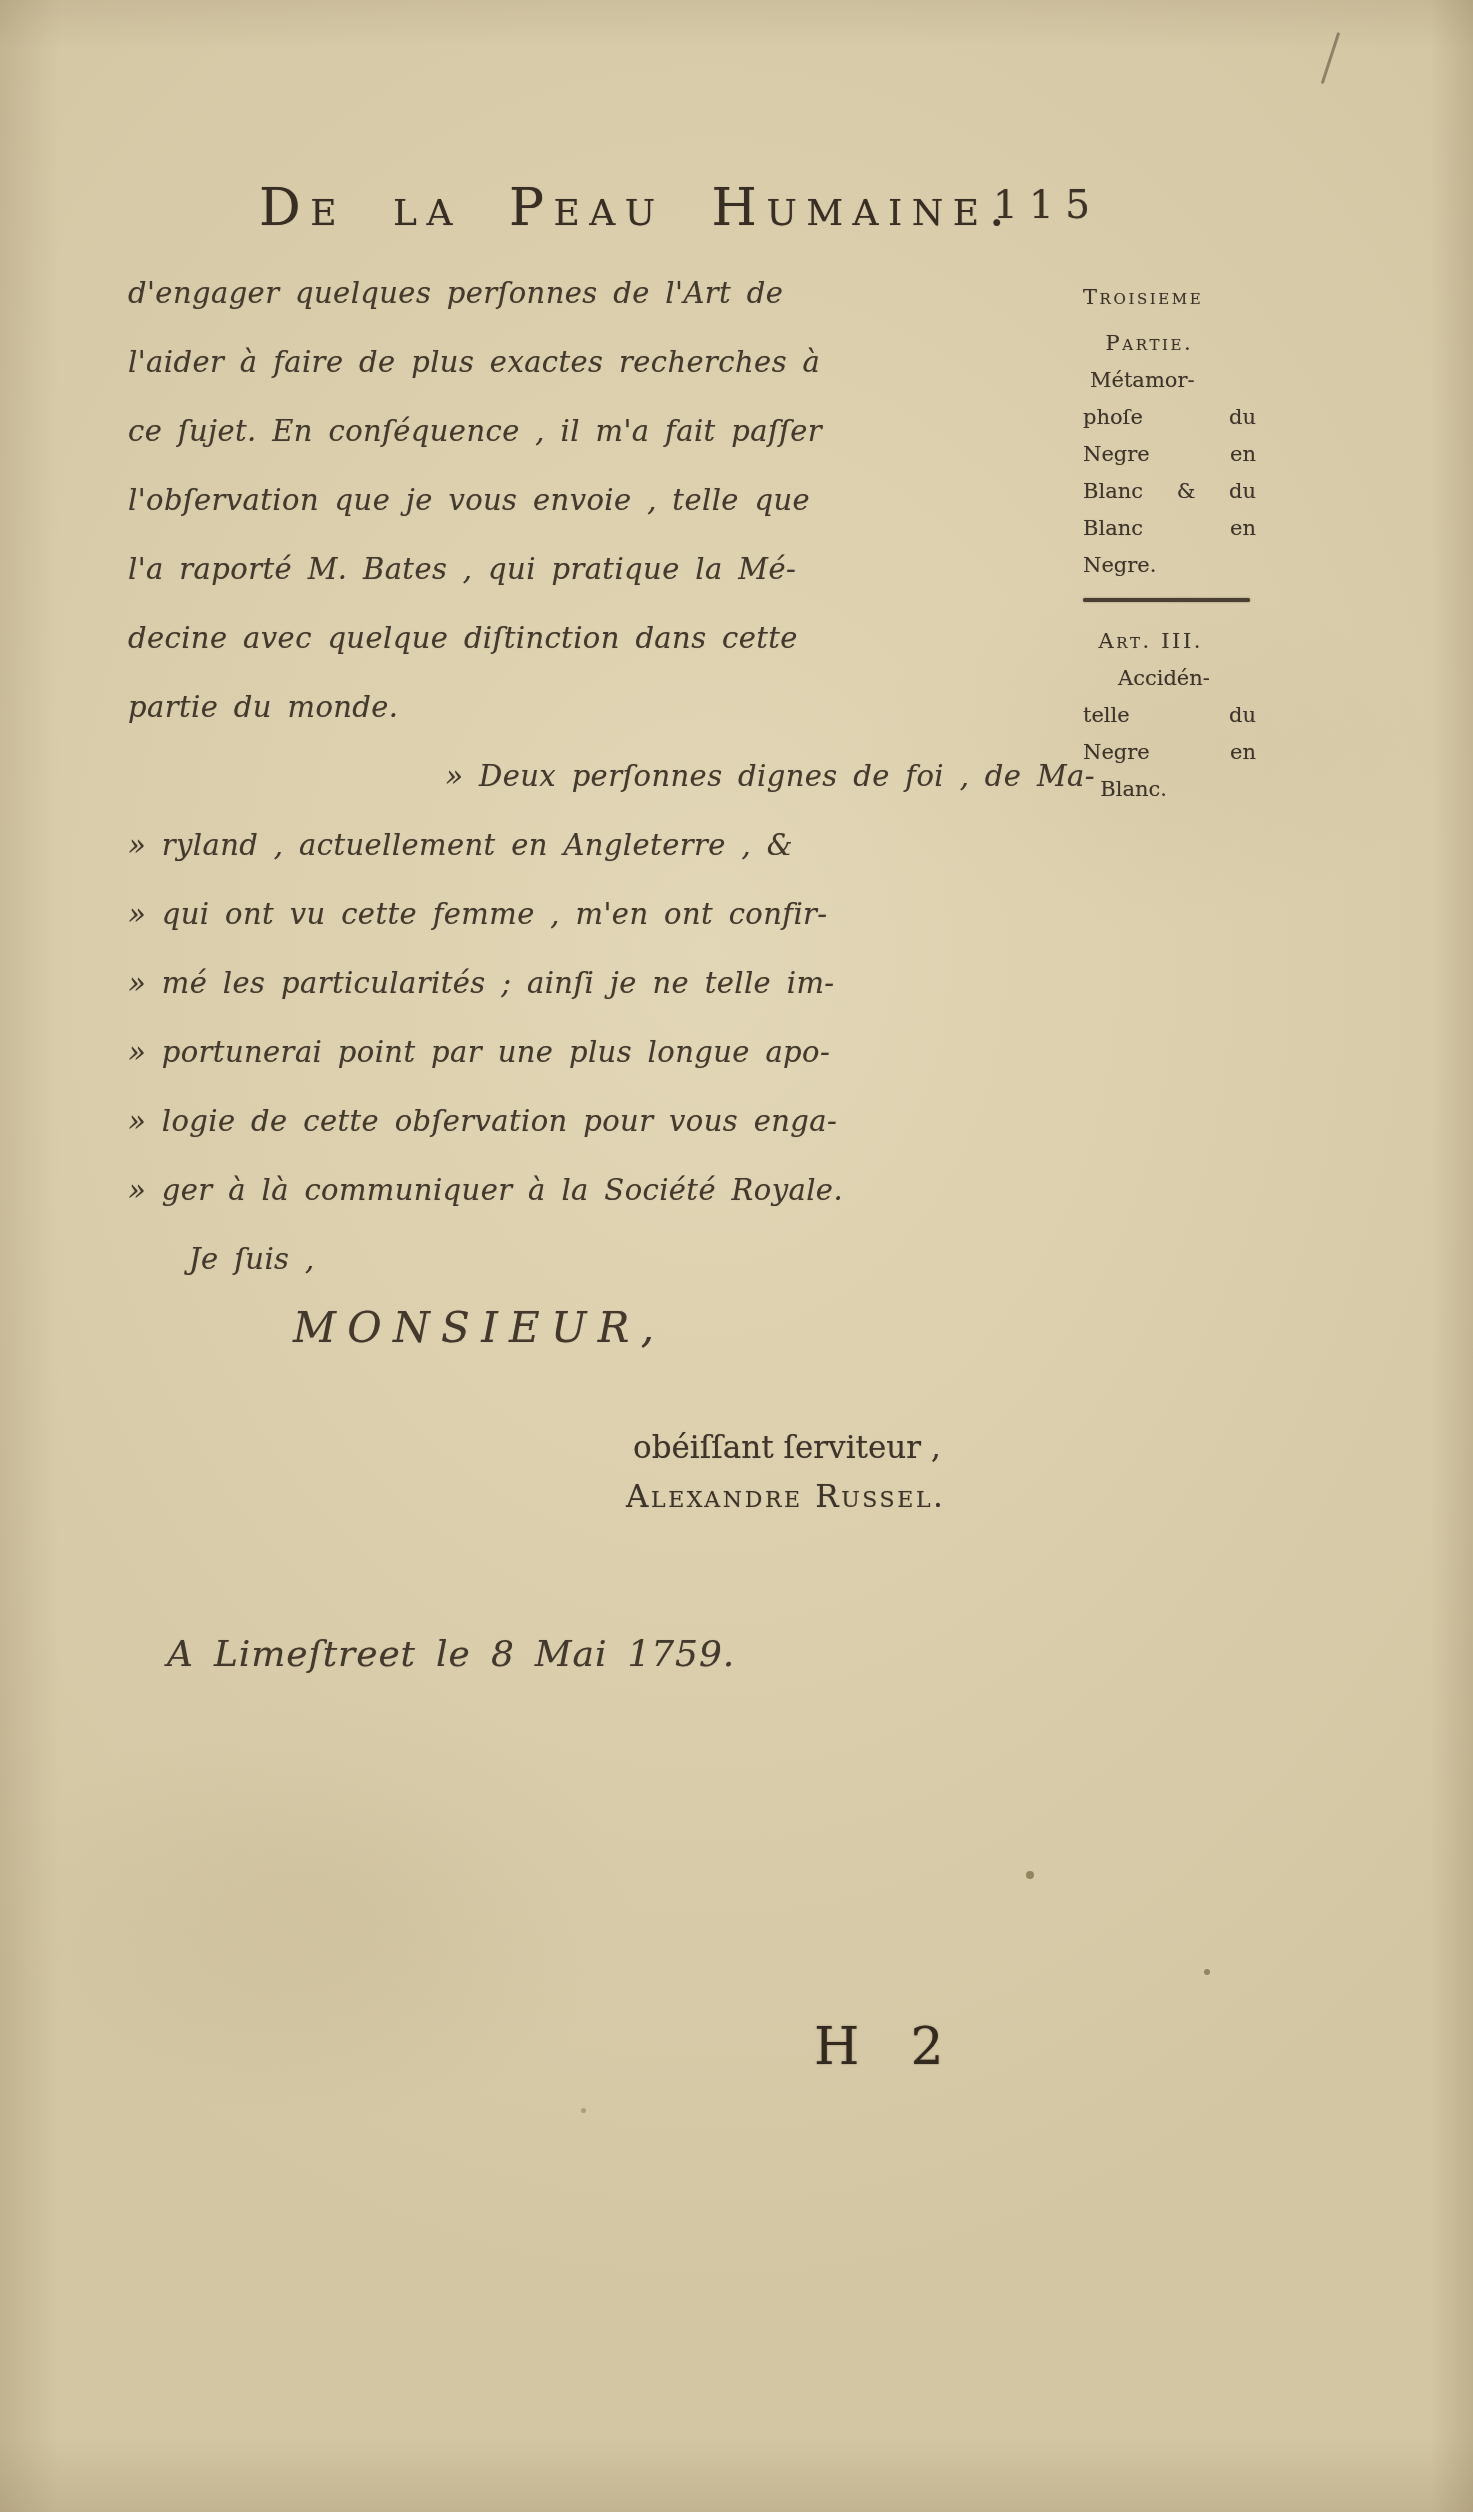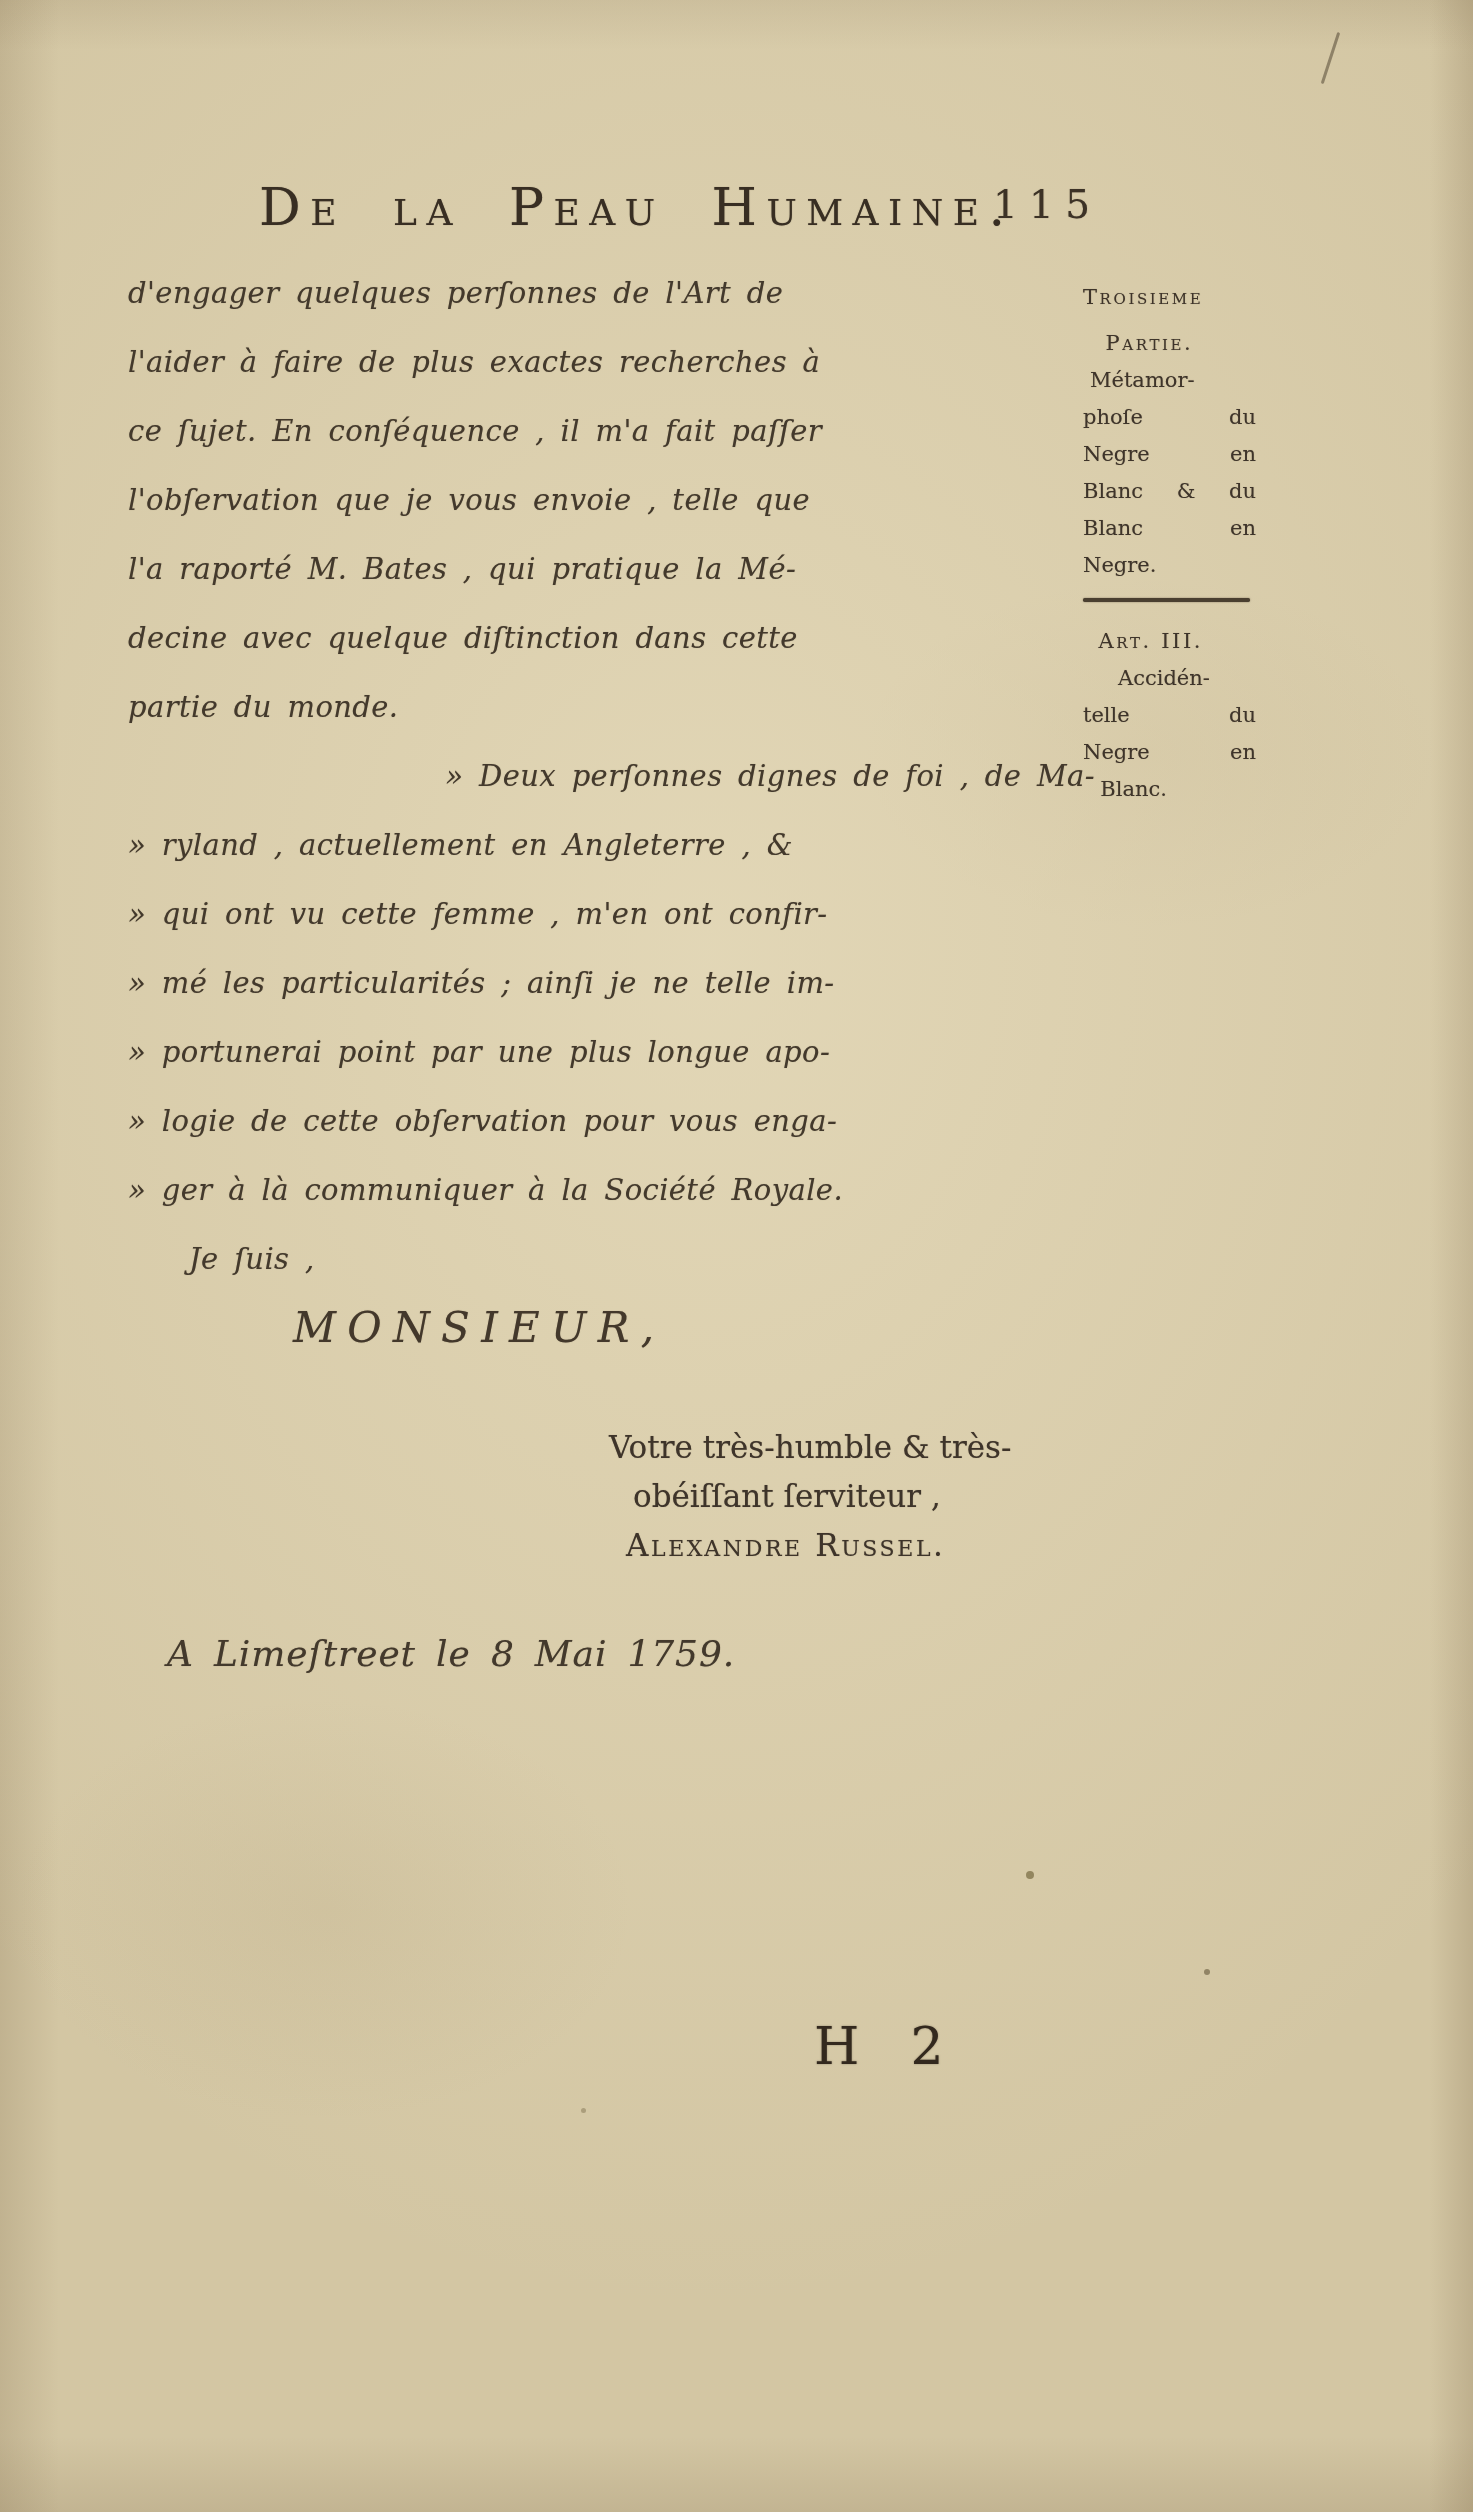--- a/index.html
+++ b/index.html
@@ -135,21 +135,20 @@
         <div style="padding-left: 35px;">Accidén-</div>
         <div class="jline">telle du</div>
         <div class="jline">Negre en</div>
         <div style="padding-left: 17.3px;">Blanc.</div>
       </div>
   </div>
 
   <div class="salutation">MONSIEUR,</div>
 
   <div class="valediction">
-    <div class="v1">Votre très-humble &amp; très-</div>
     <div class="v2">obéiſſant ſerviteur ,</div>
     <div class="sig">Alexandre Russel.</div>
   </div>
 
   <div class="dateline">A Limeſtreet le 8 Mai 1759.</div>
 
   <div class="sigmark">H 2</div>
 
   <div class="slash"></div>
   <div class="speck s1"></div>

